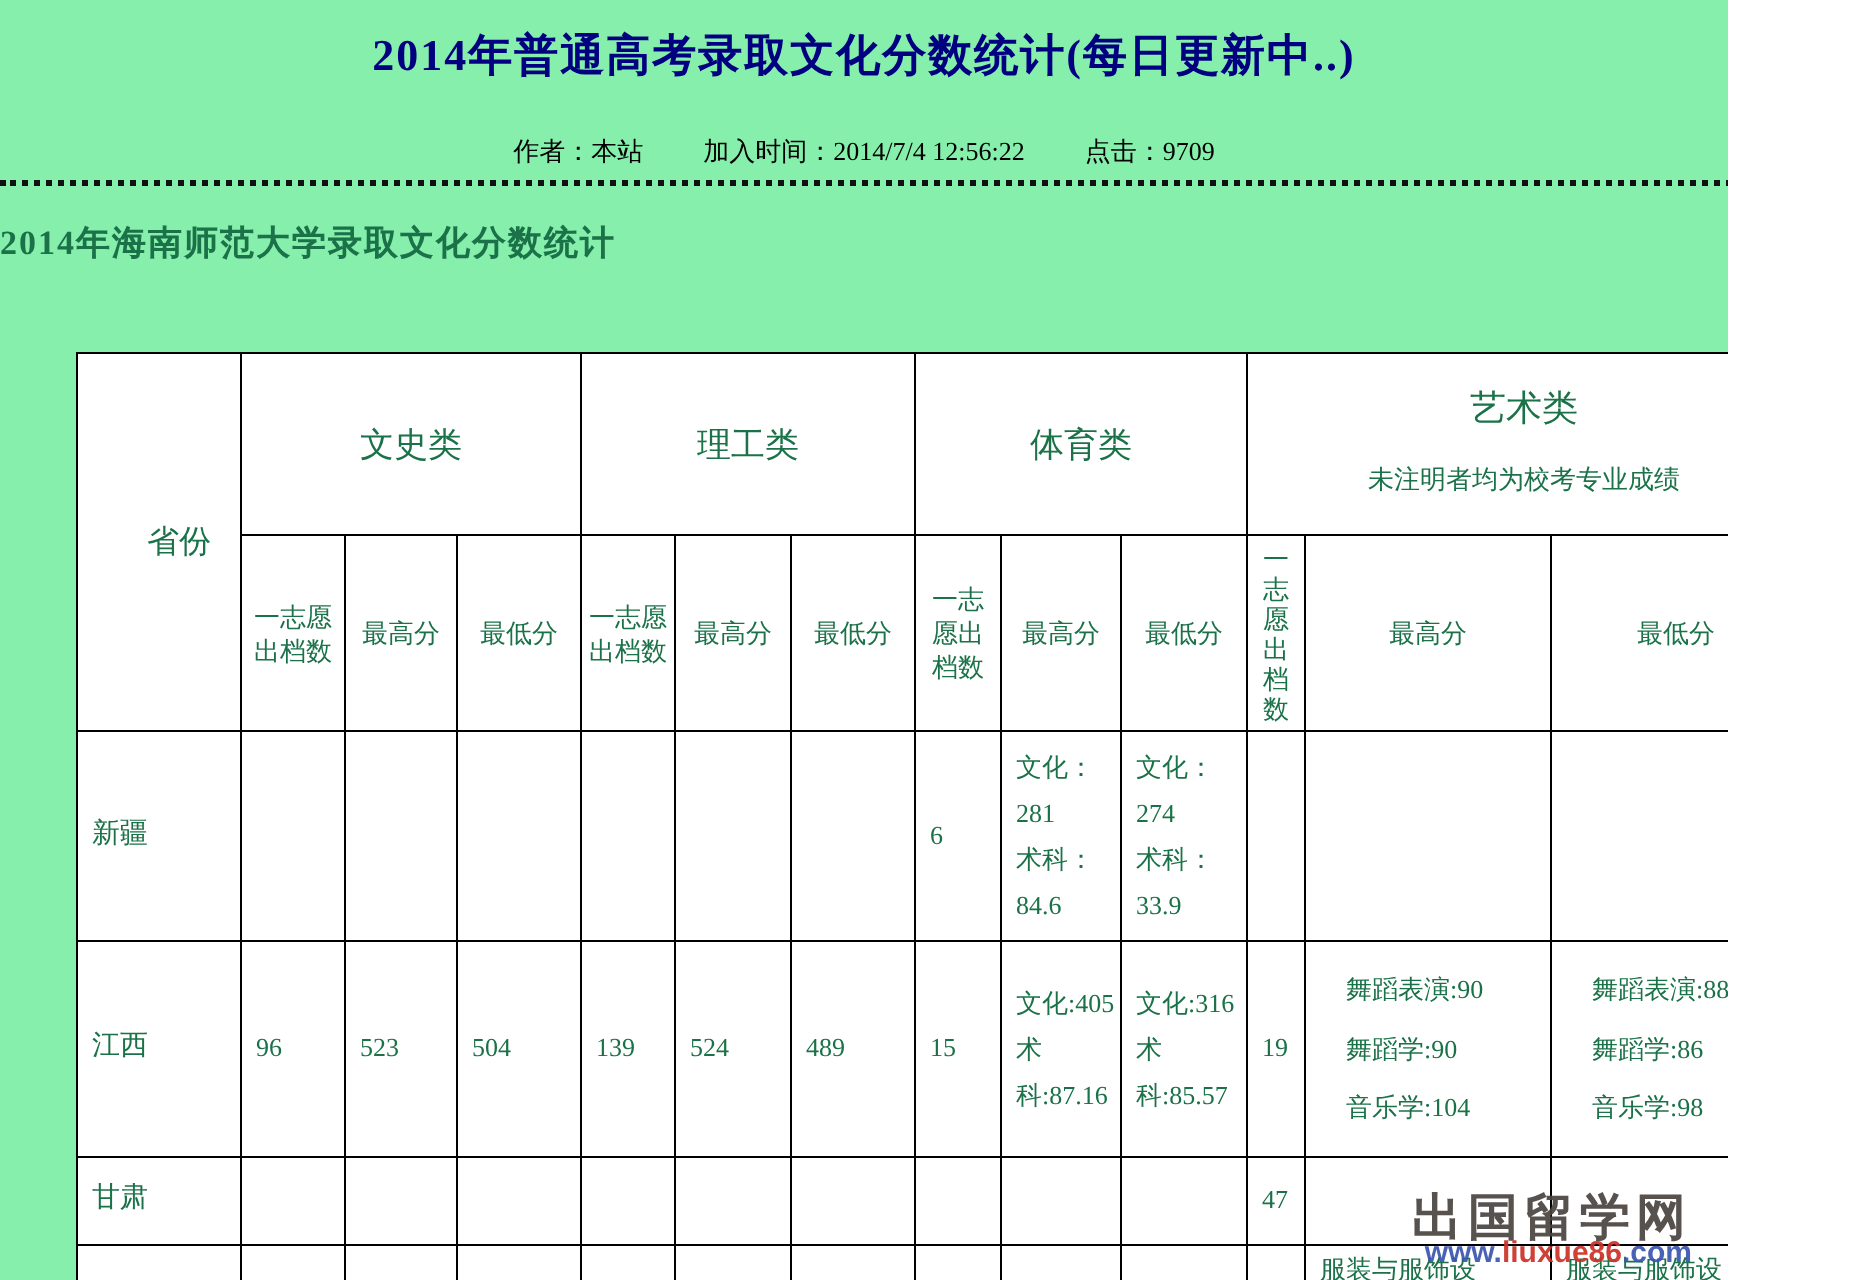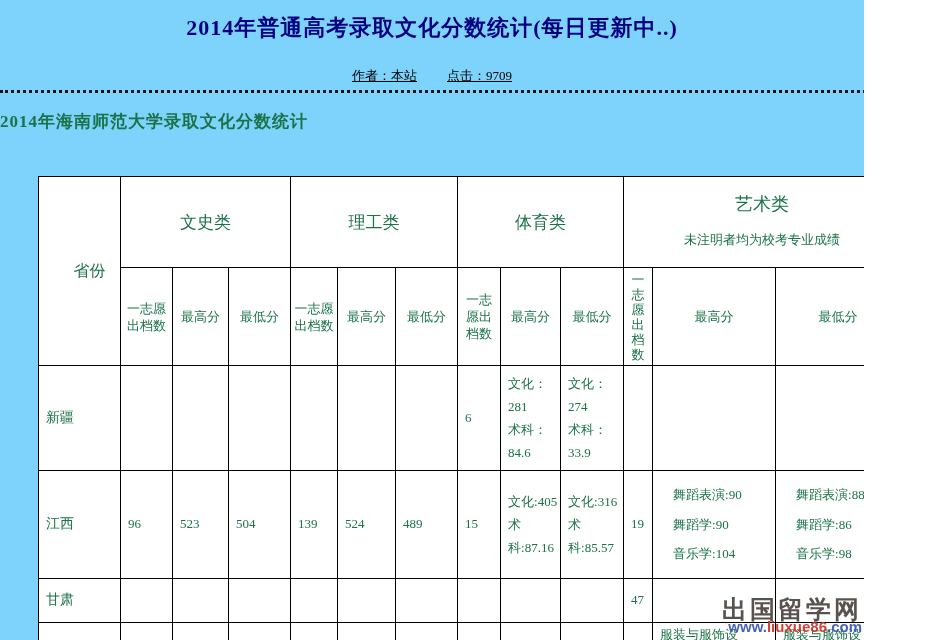--- a/index.html
+++ b/index.html
@@ -1,29 +1,29 @@
 <!DOCTYPE html>
 <html><head>
 <meta charset="utf-8">
 <style>
   * { margin:0; padding:0; box-sizing:border-box; }
   html,body { width:937px; }
   body { font-family:"Liberation Serif", serif; }
   .page {
     position:relative; width:864px; height:640px; overflow:hidden;
-    background:#7dd3fc;
+    background:#86efac;
   }
   .page-title {
     padding-top:13px; text-align:center;
     color:#000080; font-size:22px; line-height:30px; font-weight:bold;
     letter-spacing:1px;
   }
   .meta-line {
     margin-top:24px; display:flex; justify-content:center; gap:30px;
-    font-size:13px; line-height:17px; color:#000;text-decoration:underline;
+    font-size:13px; line-height:17px; color:#000;
   }
   .meta-line .pair { white-space:nowrap; }
   .dotted-divider {
     margin-top:6px; width:937px; height:0;
     border-top:3px dotted #111;
   }
   .subtitle {
     margin-top:17px; text-align:left;
     color:#1b7248; font-size:17px; line-height:23px; font-weight:bold;
     letter-spacing:1px;
@@ -48,21 +48,21 @@
   th.sub-vol-art { padding:0 7px; line-height:15px; }
   td.cell {
     padding:2px 2px 2px 7px; text-align:left; white-space:pre-line;
     line-height:1.45;
   }
   td.province { font-size:14px; }
   td.lh-med { line-height:1.78; }
   td.lh-tall { line-height:2.3;padding-left:20px; }
   tr.partial-row td { vertical-align:top; padding-top:3px; }
   .watermark {
-    position:absolute; right:2px; top:597px; width:220px;
+    position:absolute; right:18px; top:597px; width:220px;
     text-align:right; pointer-events:none; opacity:0.92;
     font-family:"Liberation Sans", sans-serif;
   }
   .wm-name {
     color:#4a4440; font-size:25px; line-height:25px; font-weight:bold;
     letter-spacing:3px; white-space:nowrap;
   }
   .wm-url {
     margin-top:-4px; font-size:15px; line-height:18px; font-weight:bold;
     white-space:nowrap;
@@ -72,20 +72,21 @@
 </style>
 </head>
 <body>
 
 <div class="page">
 
   <div class="page-title">2014年普通高考录取文化分数统计(每日更新中..)</div>
 
   <div class="meta-line">
     <span class="pair"><span>作者：</span><span>本站</span></span>
+    <span class="pair"><span>加入时间：</span><span>2014/7/4 12:56:22</span></span>
     <span class="pair"><span>点击：</span><span>9709</span></span>
   </div>
 
   <div class="dotted-divider"></div>
 
   <div class="subtitle">2014年海南师范大学录取文化分数统计</div>
 
   <table class="score-table">
     <colgroup>
       <col style="width:82px">

